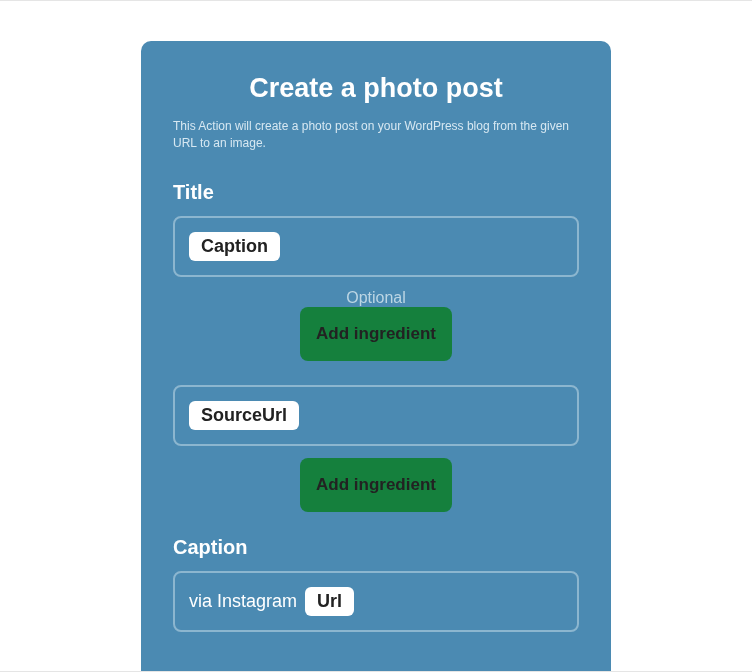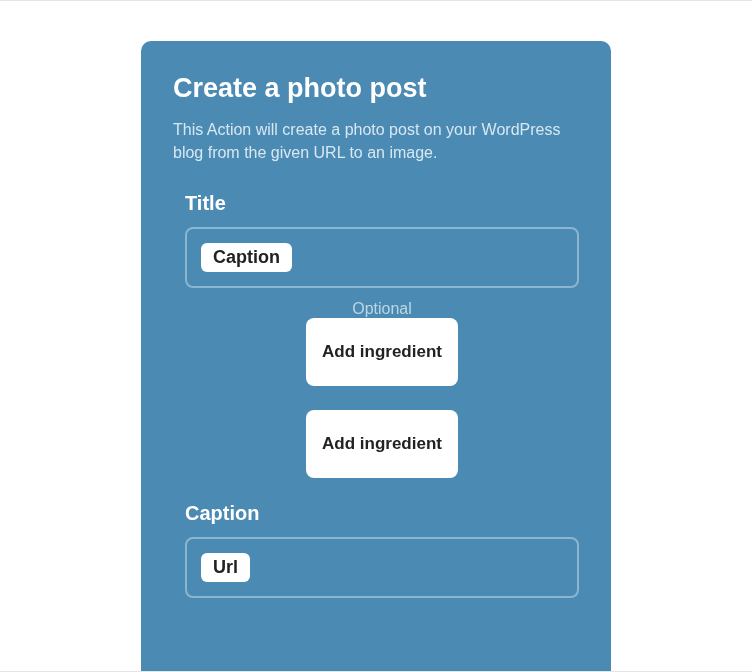--- a/index.html
+++ b/index.html
@@ -23,30 +23,30 @@
       border-radius: 10px 10px 0 0;
       padding: 32px 32px 0 32px;
       color: #ffffff;
       height: 640px;
     }
     .card-title {
       font-size: 27px;
       font-weight: 700;
       margin-bottom: 14px;
       color: #ffffff;
+      text-align: center;
     }
     .card-description {
-      font-size: 16px;
+      font-size: 12px;
       line-height: 1.45;
       color: #d7e8f2;
       margin-bottom: 28px;
     }
     .field-group {
       margin-bottom: 24px;
-      margin-left: 12px;
     }
     .field-label {
       font-size: 20px;
       font-weight: 600;
       color: #ffffff;
       margin-bottom: 12px;
       display: block;
     }
     .input-box {
       border: 2px solid #8cb6cf;
@@ -80,25 +80,25 @@
       flex-direction: column;
     }
     .field-footer.right-only {
       justify-content: flex-end;
     }
     .optional-text {
       color: #bcd6e4;
       font-size: 16px;
     }
     .add-ingredient-btn {
-      background: #ffffff;
+      background: #15803d;
       color: #222222;
       border: none;
       border-radius: 8px;
-      padding: 24px 16px;
+      padding: 17px 16px;
       font-size: 17px;
       font-weight: 700;
       cursor: pointer;
       font-family: inherit;
     }
   </style>
 </head>
 <body>
 
 <div class="card">
@@ -110,24 +110,28 @@
     <div class="input-box">
       <span class="pill">Caption</span>
     </div>
     <div class="field-footer">
       <span class="optional-text">Optional</span>
       <button class="add-ingredient-btn">Add ingredient</button>
     </div>
   </div>
 
   <div class="field-group">
+    <div class="input-box">
+      <span class="pill">SourceUrl</span>
+    </div>
     <div class="field-footer right-only">
       <button class="add-ingredient-btn">Add ingredient</button>
     </div>
   </div>
 
   <div class="field-group">
     <label class="field-label">Caption</label>
     <div class="input-box">
+      <span class="plain-text">via Instagram</span>
       <span class="pill">Url</span>
     </div>
   </div>
 </div>
 
 </body></html>

